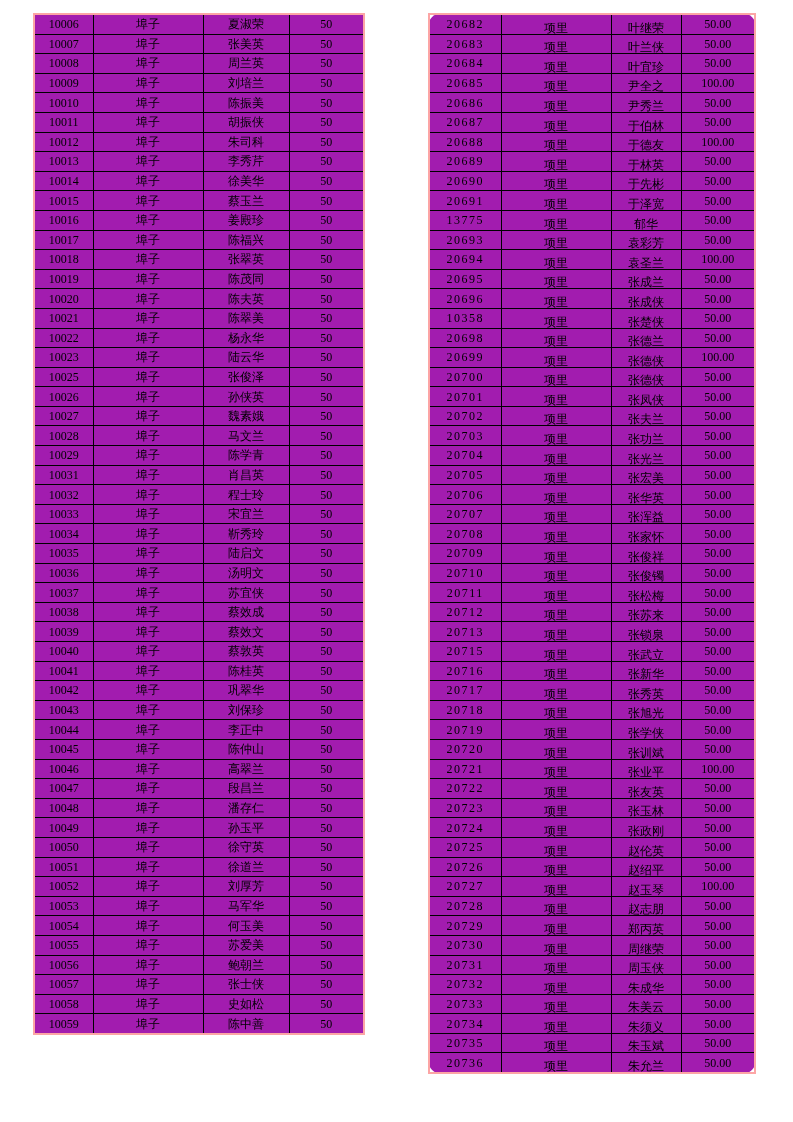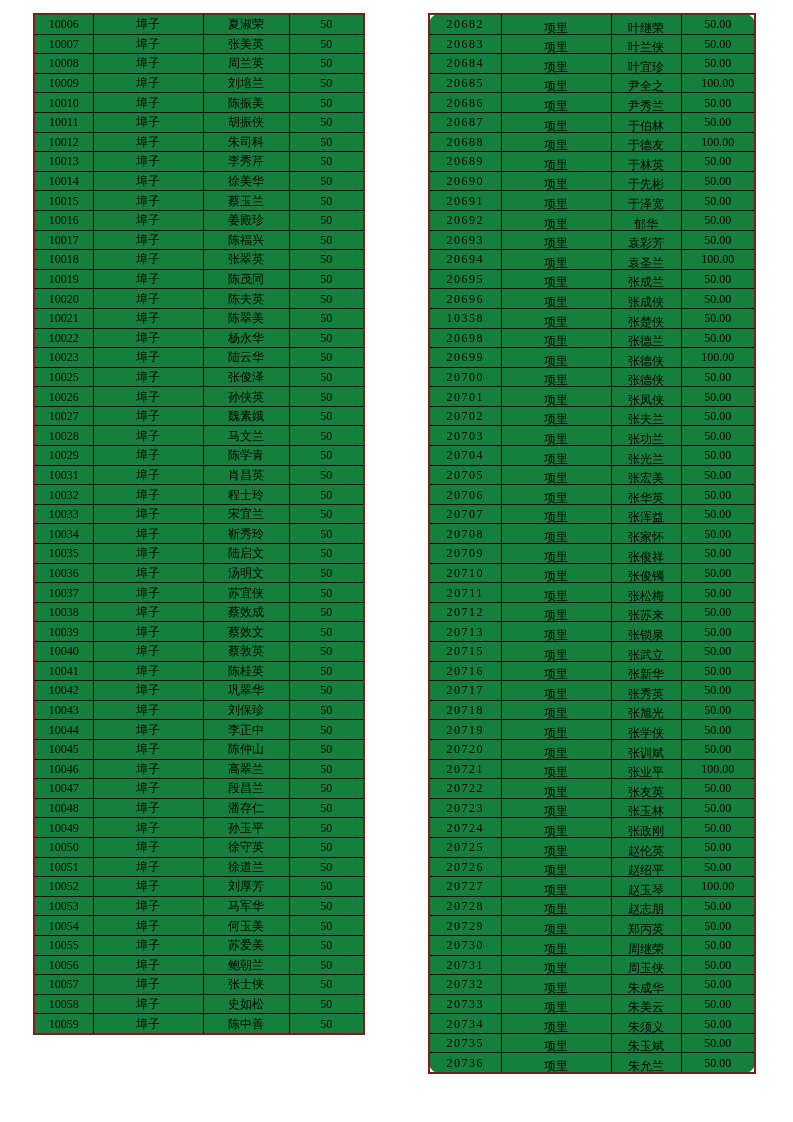--- a/index.html
+++ b/index.html
@@ -12,22 +12,22 @@
     height: 1122px;
     position: relative;
     font-family: "Liberation Serif", "DejaVu Serif", serif;
     color: #000000;
   }
   table.roster {
     position: absolute;
     top: 13px;
     border-collapse: collapse;
     table-layout: fixed;
-    border: 2px solid #7f1d1d;
-    background: #15803d;
+    border: 2px solid #fca5a5;
+    background: #a21caf;
   }
   #left-table  { left: 33px;  width: 330px; }
   #right-table { left: 428px; width: 326px; border-radius: 14px; }
   table.roster td {
     border: 1px solid #000000;
     height: 18.6px;
     padding: 0;
     font-size: 12px;
     text-align: center;
     vertical-align: middle;
@@ -428,21 +428,21 @@
         <td class="c2">于先彬</td>
         <td class="c3">50.00</td>
       </tr>
       <tr>
         <td class="c0">20691</td>
         <td class="c1">项里</td>
         <td class="c2">于泽宽</td>
         <td class="c3">50.00</td>
       </tr>
       <tr>
-        <td class="c0">20692</td>
+        <td class="c0">13775</td>
         <td class="c1">项里</td>
         <td class="c2">郁华</td>
         <td class="c3">50.00</td>
       </tr>
       <tr>
         <td class="c0">20693</td>
         <td class="c1">项里</td>
         <td class="c2">袁彩芳</td>
         <td class="c3">50.00</td>
       </tr>

